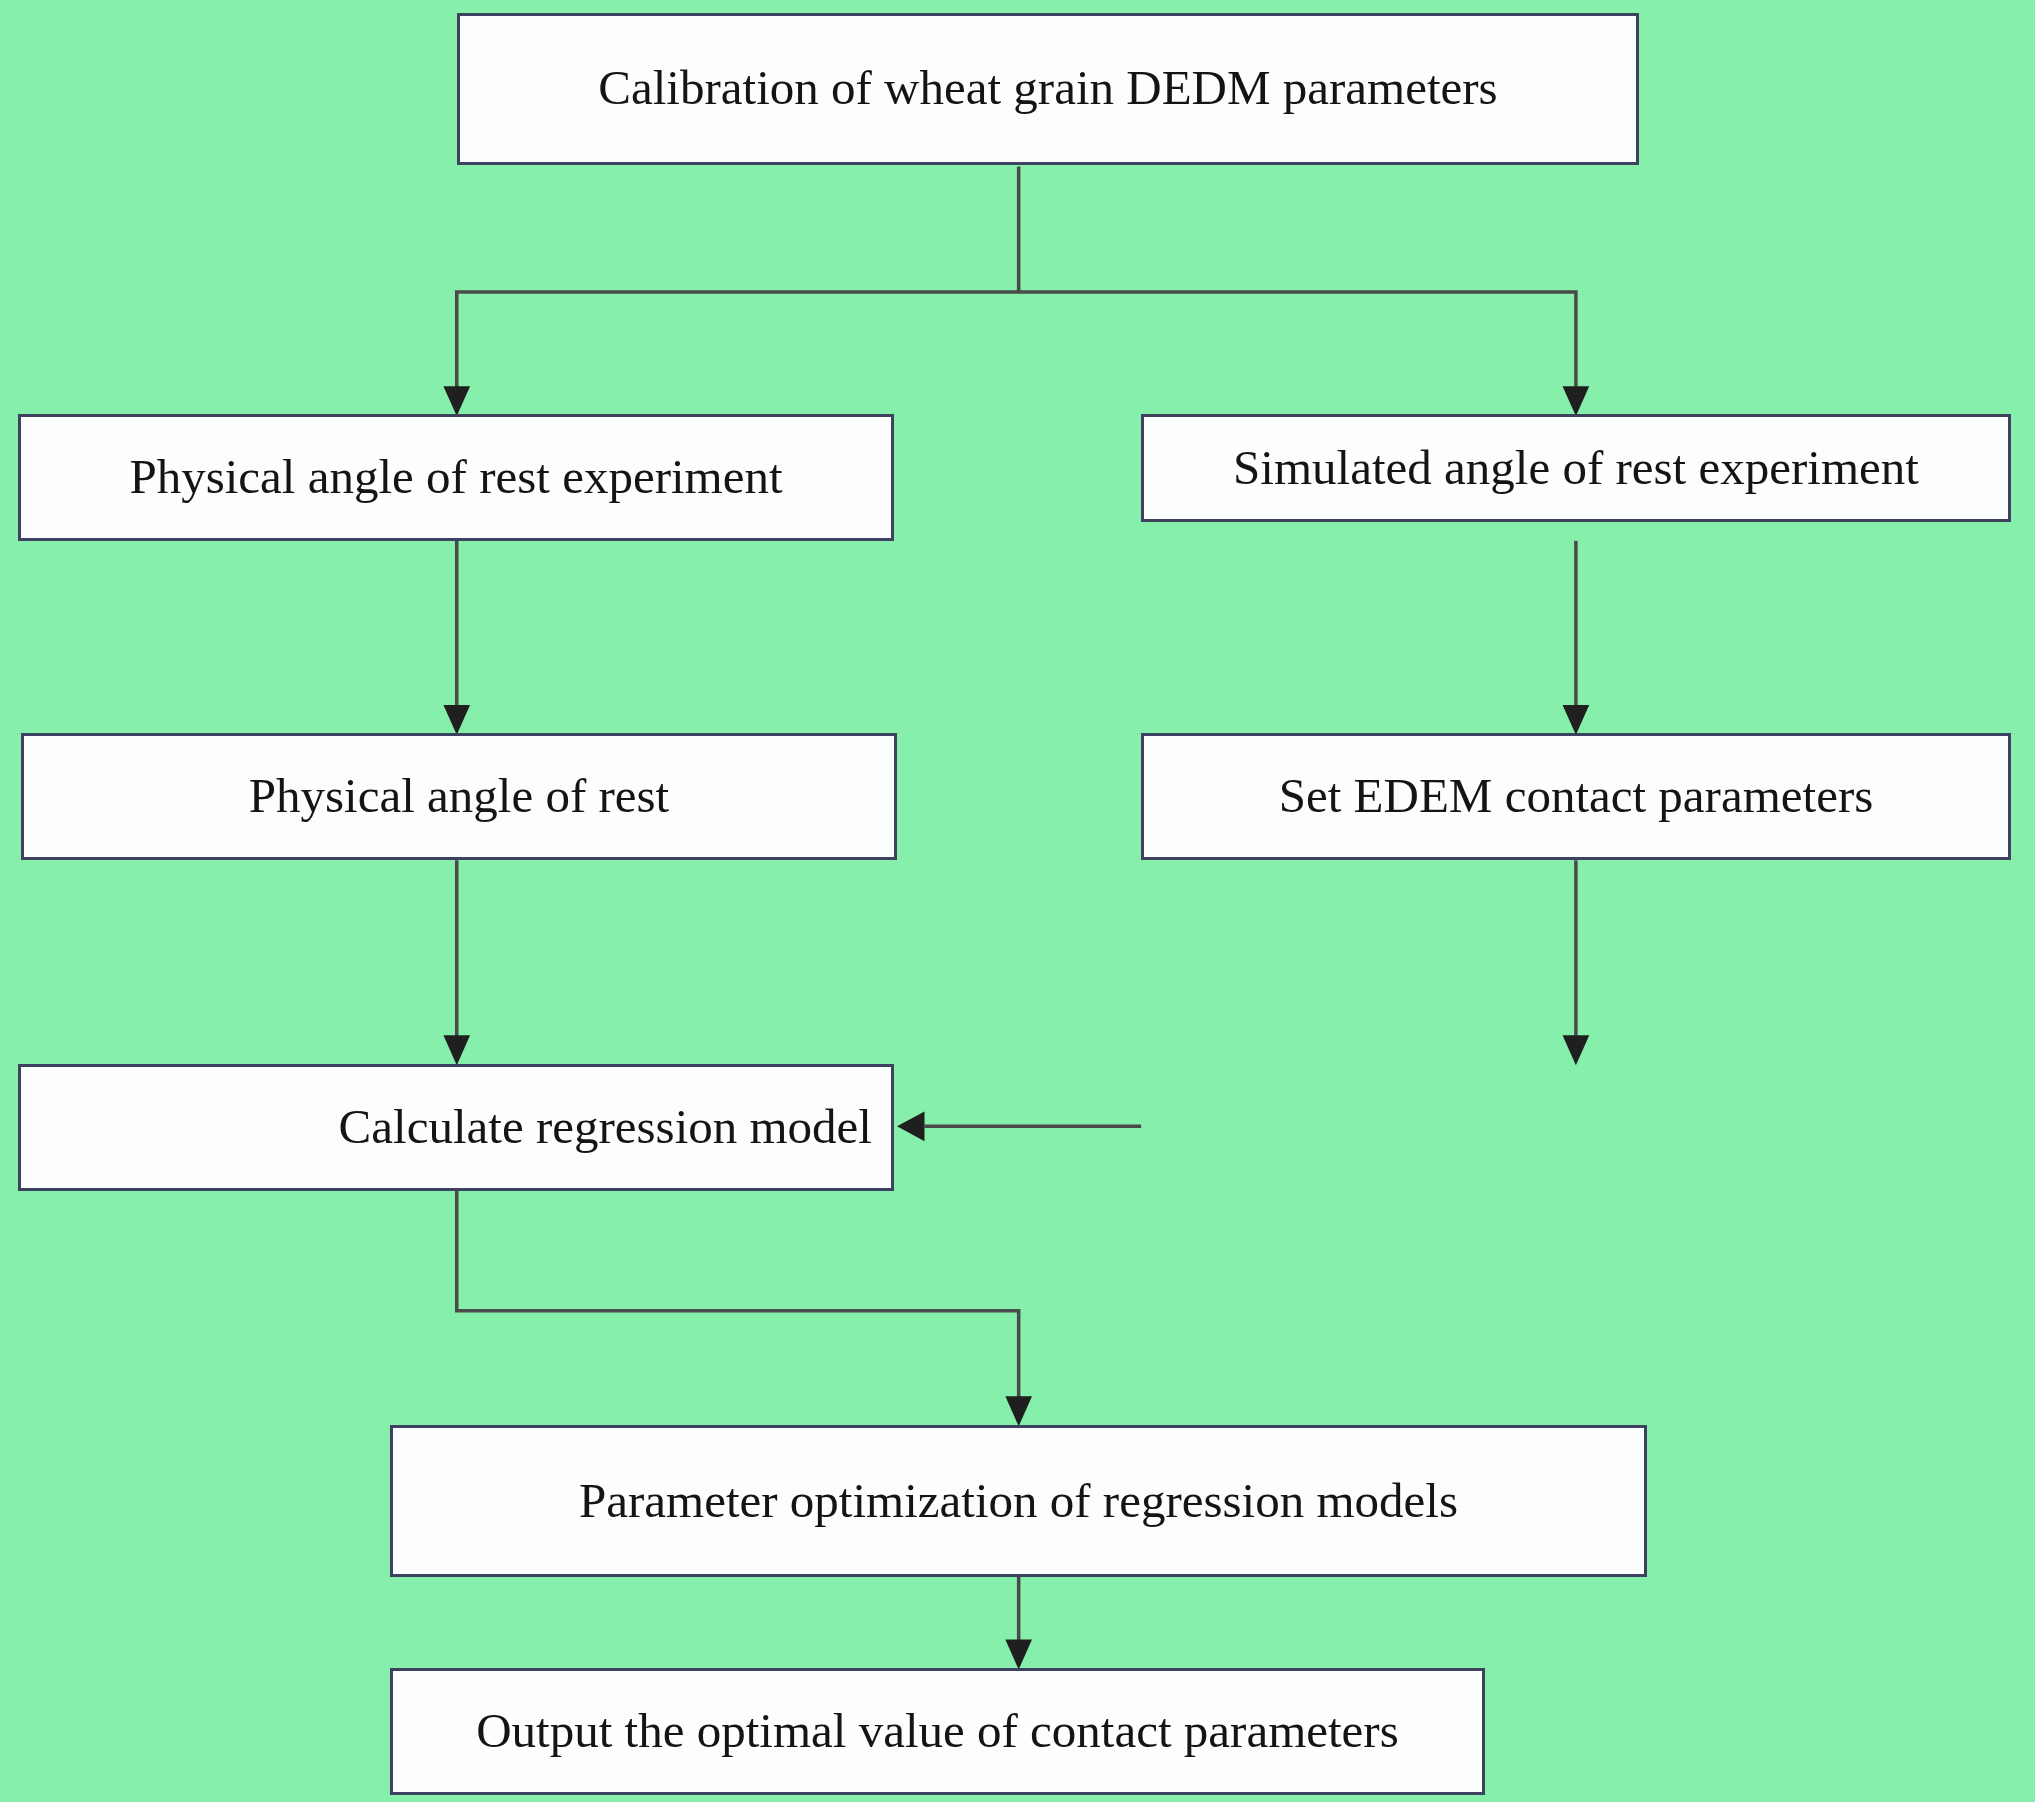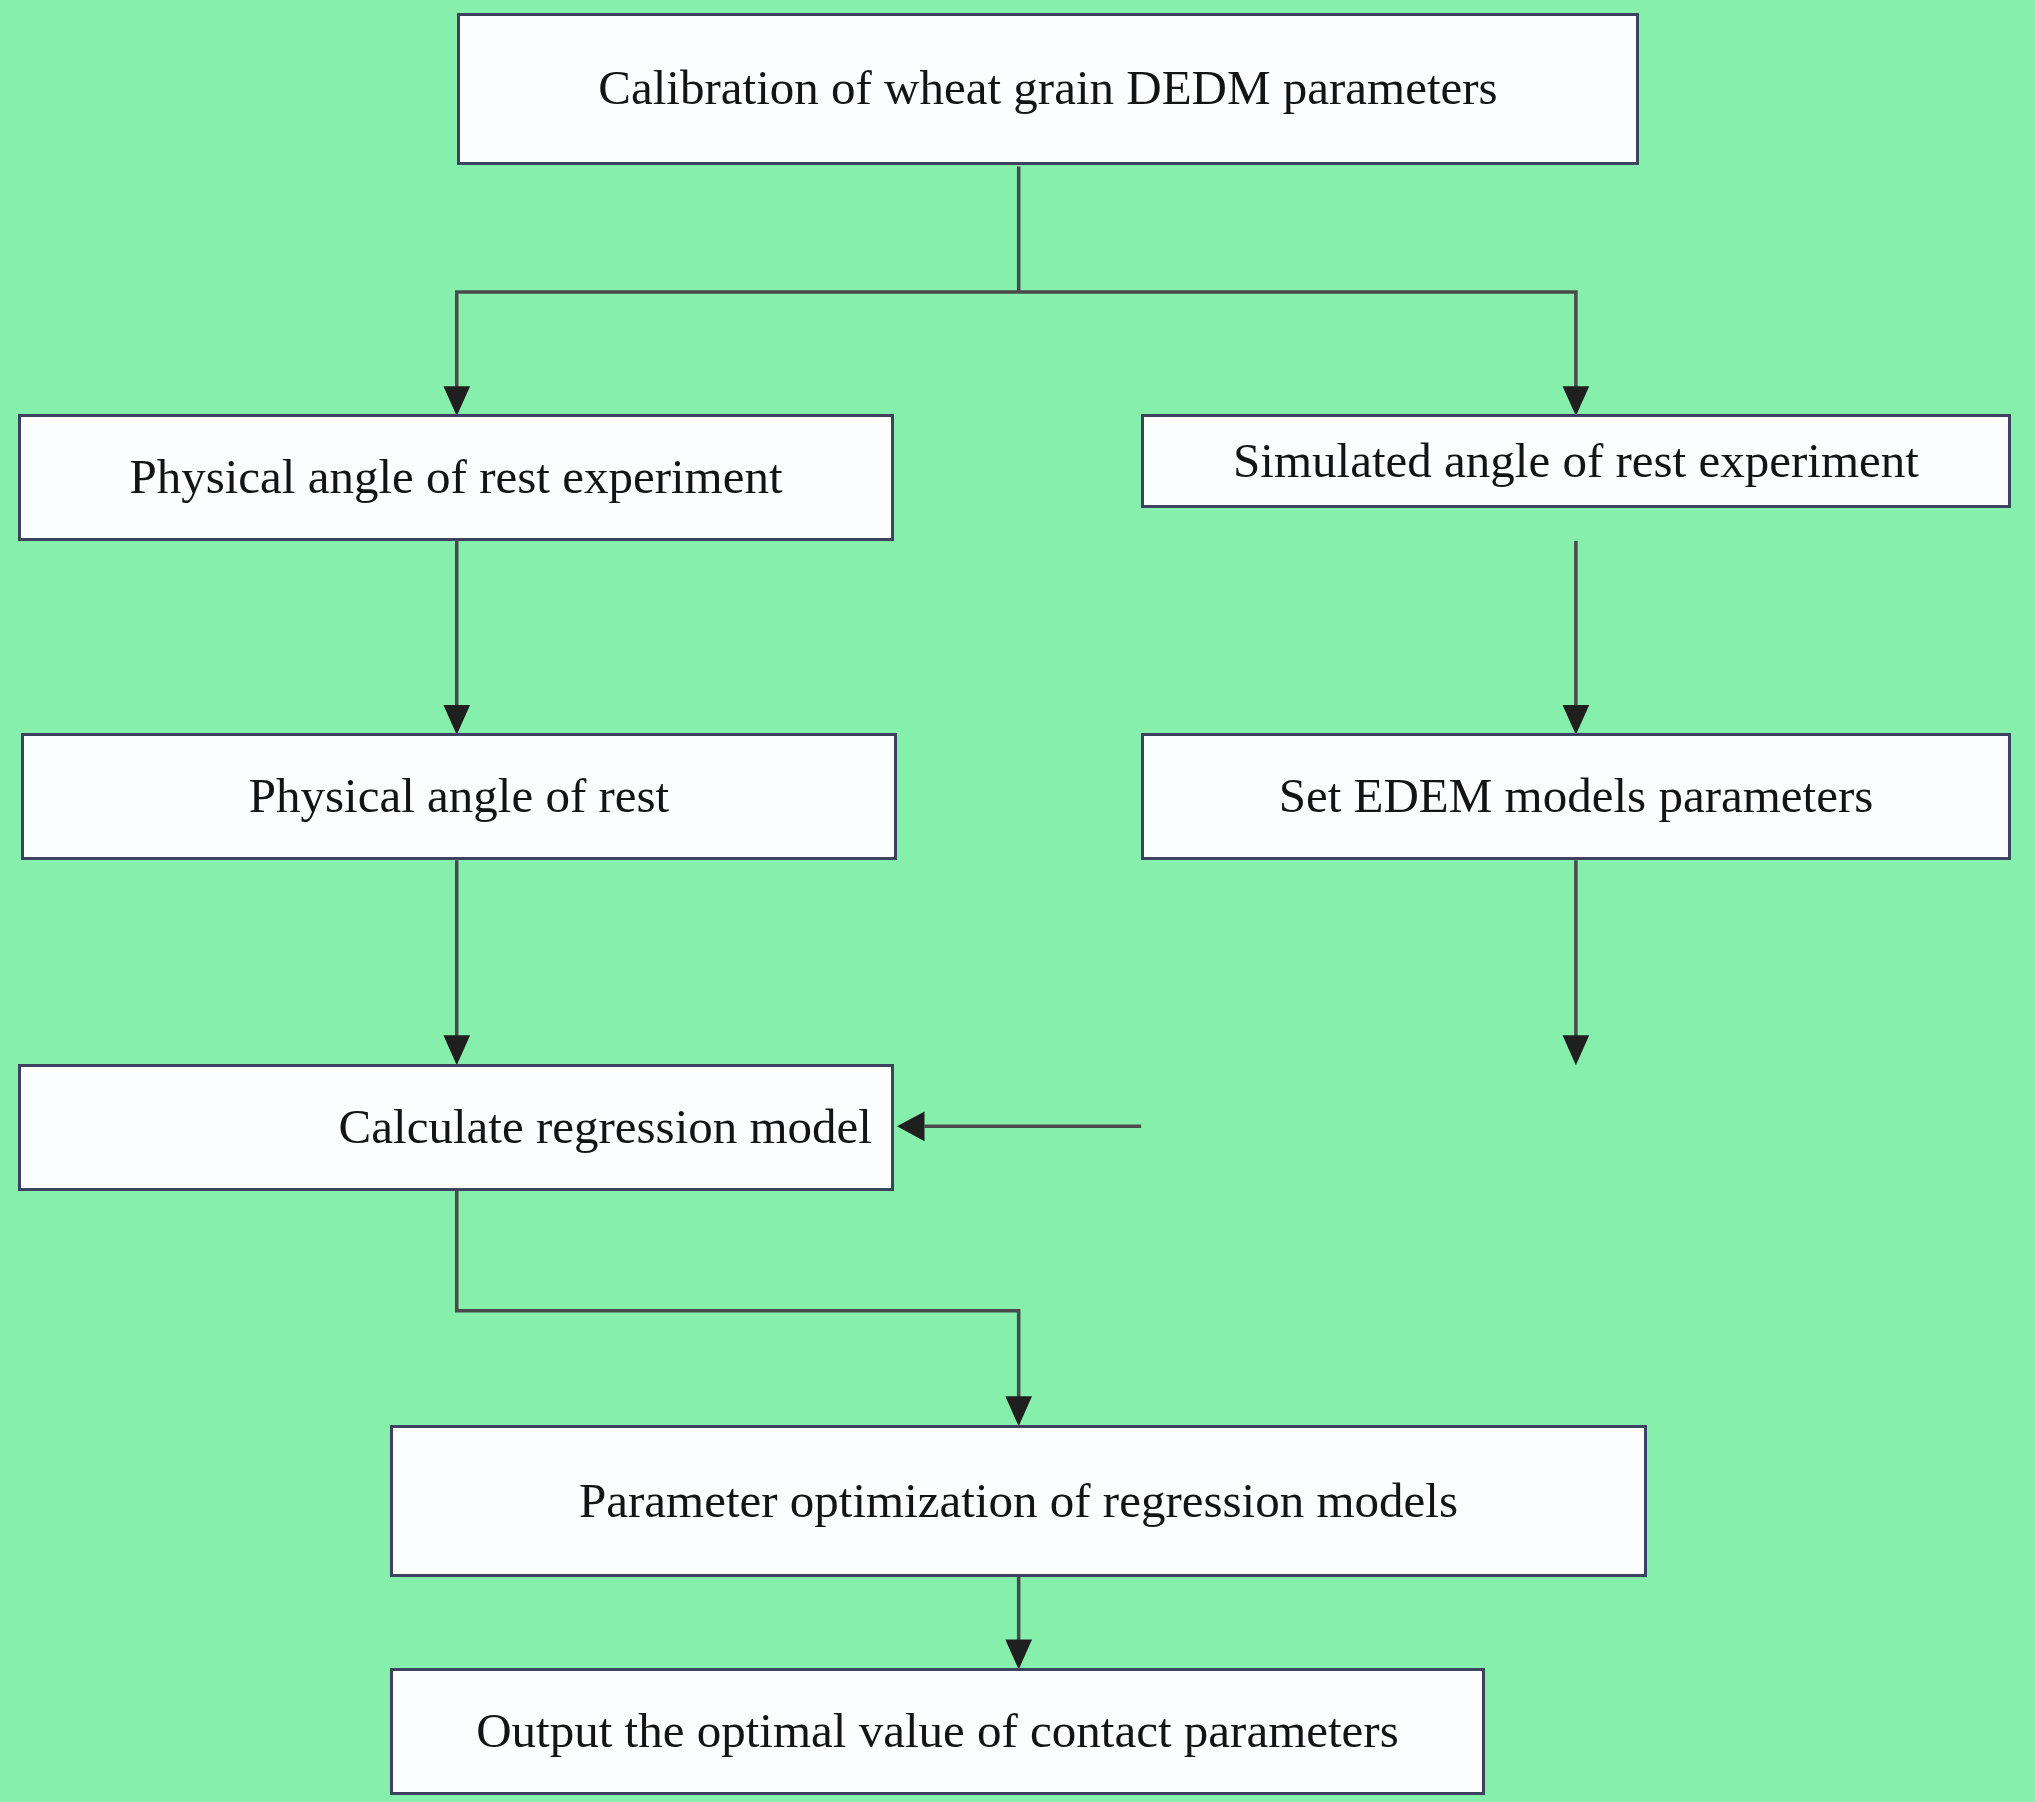--- a/index.html
+++ b/index.html
@@ -84,30 +84,30 @@
   </svg>
 
   <div class="node" style="left:457px; top:12.6px; width:1182px; height:152px;">
     <span>Calibration of wheat grain DEDM parameters</span>
   </div>
 
   <div class="node" style="left:18px; top:414px; width:876px; height:127px;">
     <span>Physical angle of rest experiment</span>
   </div>
 
-  <div class="node" style="left:1141px; top:414px; width:870px; height:94px;">
+  <div class="node" style="left:1141px; top:414px; width:870px; height:108px;">
     <span>Simulated angle of rest experiment</span>
   </div>
 
   <div class="node" style="left:21px; top:733px; width:876px; height:127px;">
     <span>Physical angle of rest</span>
   </div>
 
   <div class="node" style="left:1141px; top:733px; width:870px; height:127px;">
-    <span>Set EDEM models parameters</span>
+    <span>Set EDEM contact parameters</span>
   </div>
 
   <div class="node" style="left:18px; top:1064px; width:876px; height:127px;justify-content:flex-end;">
     <span>Calculate regression model</span>
   </div>
 
 
   <div class="node" style="left:390px; top:1425px; width:1257px; height:152px;">
     <span>Parameter optimization of regression models</span>
   </div>

